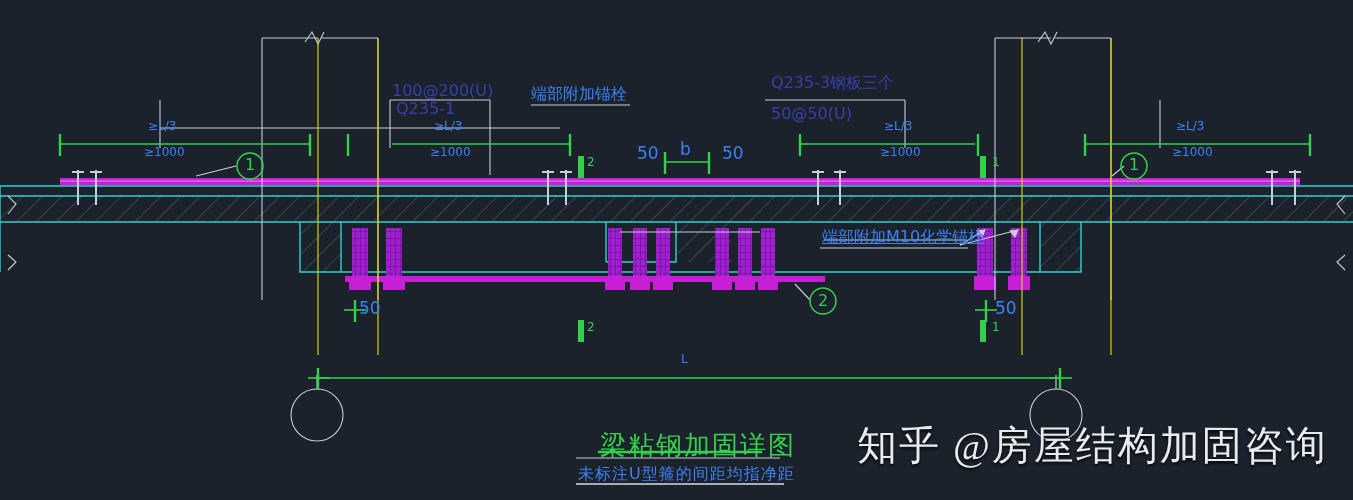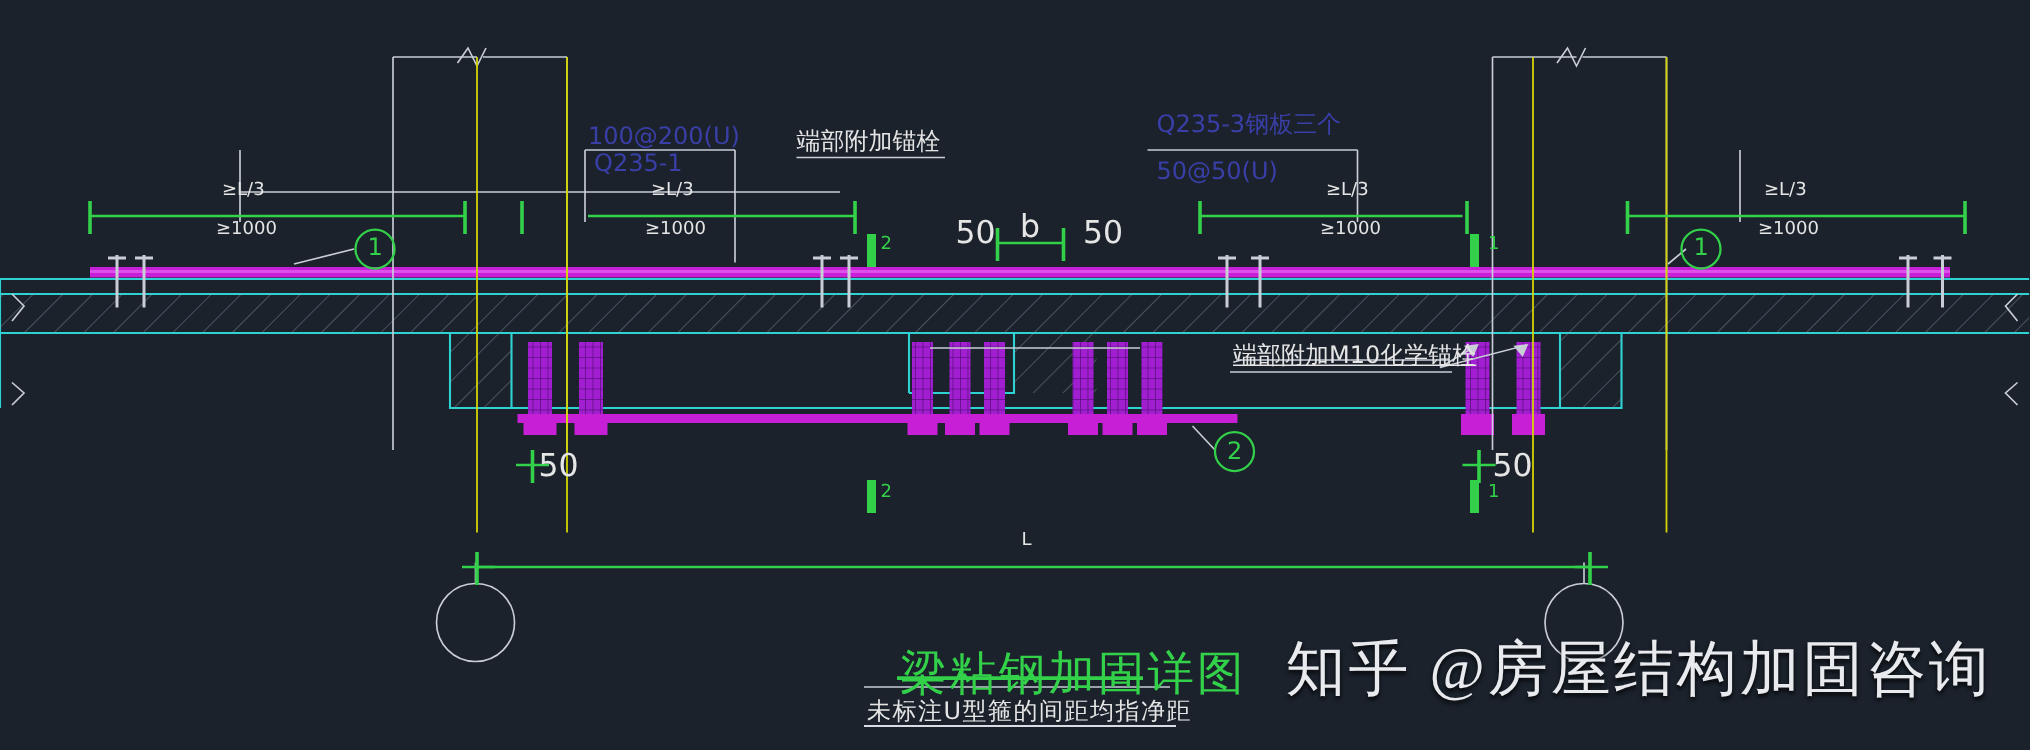--- a/index.html
+++ b/index.html
@@ -3,25 +3,25 @@
 <meta charset="utf-8">
 <style>
   html,body{margin:0;padding:0;background:#1b222c;}
   body{font-family:"Liberation Sans","DejaVu Sans",sans-serif;}
   #stage{position:relative;width:1353px;height:500px;background:#1b222c;overflow:hidden;}
   svg{display:block;}
   .wm{position:absolute;left:857px;top:418px;font-size:40px;color:#e8eaee;
       letter-spacing:2px;text-shadow:0 2px 3px rgba(0,0,0,.85);white-space:nowrap;
       font-family:Liberation Serif, serif;}
   .lbl{position:absolute;white-space:nowrap;font-family:"DejaVu Sans",sans-serif;}
-  .w{color:#e5e5e5;}
+  .w{color:#3b82f6;}
   .g{color:#33d14a;}
   .b{color:#3a3fa8;}
   .t16{font-size:16px;}
-  .t17{font-size:21px;}
+  .t17{font-size:17px;}
   .t18{font-size:12px;}
   .t20{font-size:20px;}
 </style>
 </head>
 <body>
 
 <div id="stage">
 
   <svg width="1353" height="500" viewBox="0 0 1353 500">
     <defs>
@@ -250,18 +250,18 @@
 
   <div class="lbl g t16" style="left:245px;top:155px;">1</div>
   <div class="lbl g t16" style="left:1129px;top:155px;">1</div>
   <div class="lbl g t16" style="left:818px;top:291px;">2</div>
 
   <div class="lbl g t18" style="left:587px;top:155px;">2</div>
   <div class="lbl g t18" style="left:587px;top:320px;">2</div>
   <div class="lbl g t18" style="left:992px;top:155px;">1</div>
   <div class="lbl g t18" style="left:992px;top:320px;">1</div>
 
-  <div class="lbl g t20" style="left:600px;top:428px;font-size:31px;letter-spacing:2px;">梁粘钢加固详图</div>
+  <div class="lbl g t20" style="left:600px;top:428px;font-size:26px;letter-spacing:2px;">梁粘钢加固详图</div>
   <div class="lbl w t16" style="left:578px;top:464px;letter-spacing:1px;text-align:center;">未标注U型箍的间距均指净距</div>
 
   <div class="wm">知乎 @房屋结构加固咨询</div>
 
 </div>
 
 </body></html>

